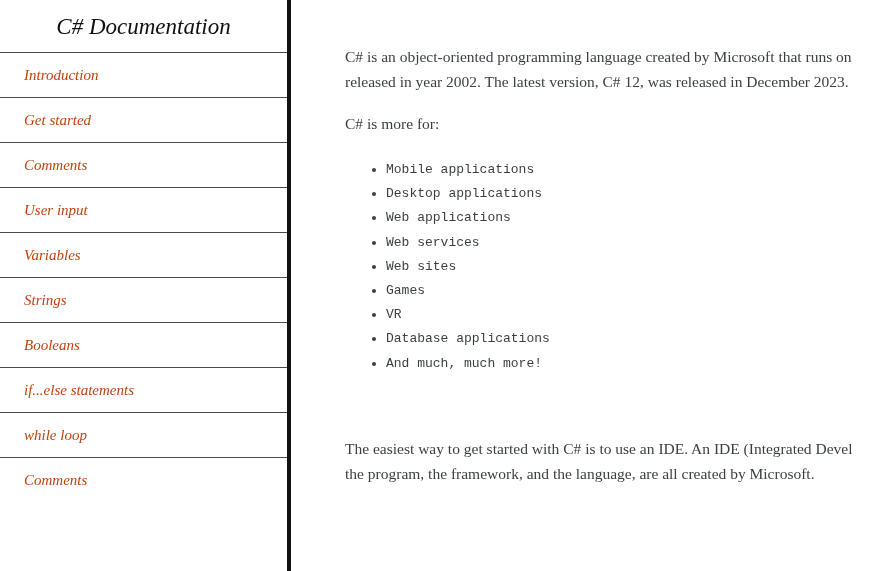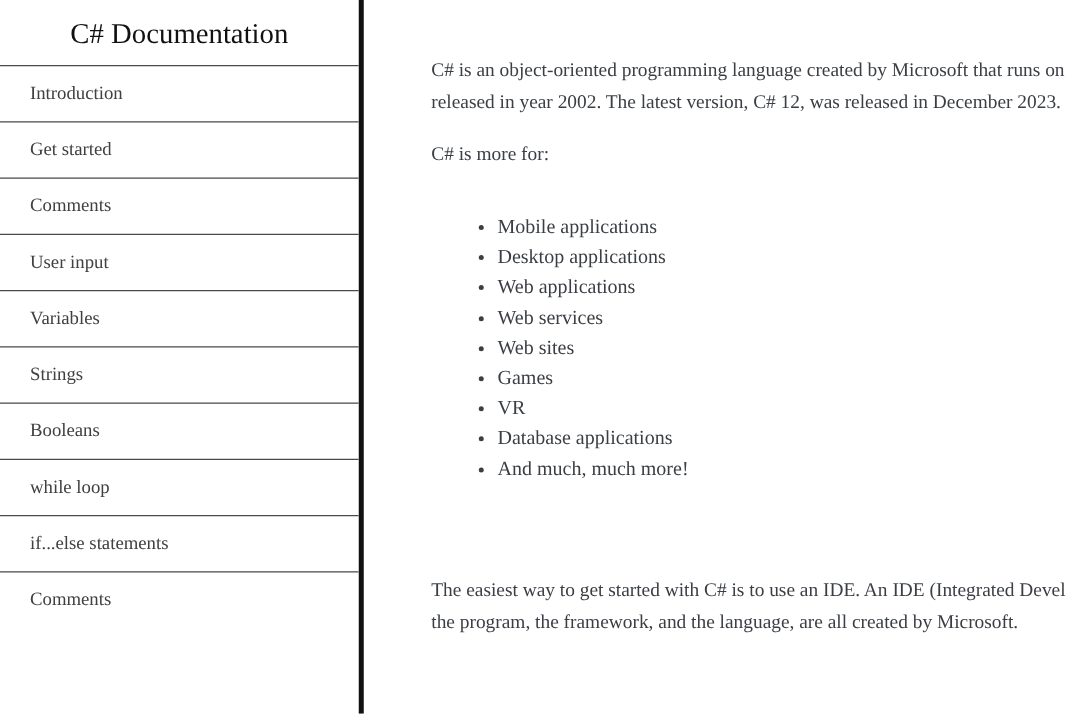--- a/index.html
+++ b/index.html
@@ -26,20 +26,21 @@
   .sidebar {
     position: absolute;
     left: 0;
     top: 0;
     width: 291px;
     height: 571px;
     background: #ffffff;
     border-right: 4px solid #111111;
     box-sizing: border-box;
     overflow: hidden;
+    font-style: italic;
   }
   .sidebar-title {
     height: 53px;
     line-height: 53px;
     text-align: center;
     font-size: 23px;
     color: #111111;
     font-family: "Liberation Serif", "DejaVu Serif", serif;
     border-bottom: 1px solid #4a4a4a;
     box-sizing: border-box;
@@ -48,21 +49,21 @@
   .nav-list {
     list-style: none;
     margin: 0;
     padding: 0;
   }
   .nav-item {
     height: 45px;
     line-height: 45px;
     padding-left: 24px;
     font-size: 15px;
-    color: #404040;
+    color: #c2410c;
     border-bottom: 1px solid #4a4a4a;
     box-sizing: border-box;
     white-space: nowrap;
     overflow: hidden;
     cursor: pointer;
   }
   .nav-item.last {
     border-bottom: none;
   }
 
@@ -83,25 +84,26 @@
     line-height: 25px;
     color: #3b3f44;
     margin: 0;
     white-space: nowrap;
   }
   .para-gap {
     height: 17px;
   }
   .uses-list {
     list-style: disc;
-    margin: 12px;
+    margin: 0;
     padding-left: 41px;
-    font-size: 16px;
+    font-size: 13px;
     line-height: 24.2px;
     color: #3b3f44;
+    font-family: Liberation Mono, monospace;
   }
   .uses-list li {
     white-space: nowrap;
   }
   .list-top-gap {
     height: 22px;
   }
   .bottom-gap {
     height: 60px;
   }
@@ -130,24 +132,24 @@
       <li class="nav-item">
         <span>Variables</span>
       </li>
       <li class="nav-item">
         <span>Strings</span>
       </li>
       <li class="nav-item">
         <span>Booleans</span>
       </li>
       <li class="nav-item">
-        <span>while loop</span>
+        <span>if...else statements</span>
       </li>
       <li class="nav-item">
-        <span>if...else statements</span>
+        <span>while loop</span>
       </li>
       <li class="nav-item last">
         <span>Comments</span>
       </li>
     </ul>
   </nav>
 
   <main class="content">
 
     <p class="para">C# is an object-oriented programming language created by Microsoft that runs on</p>

